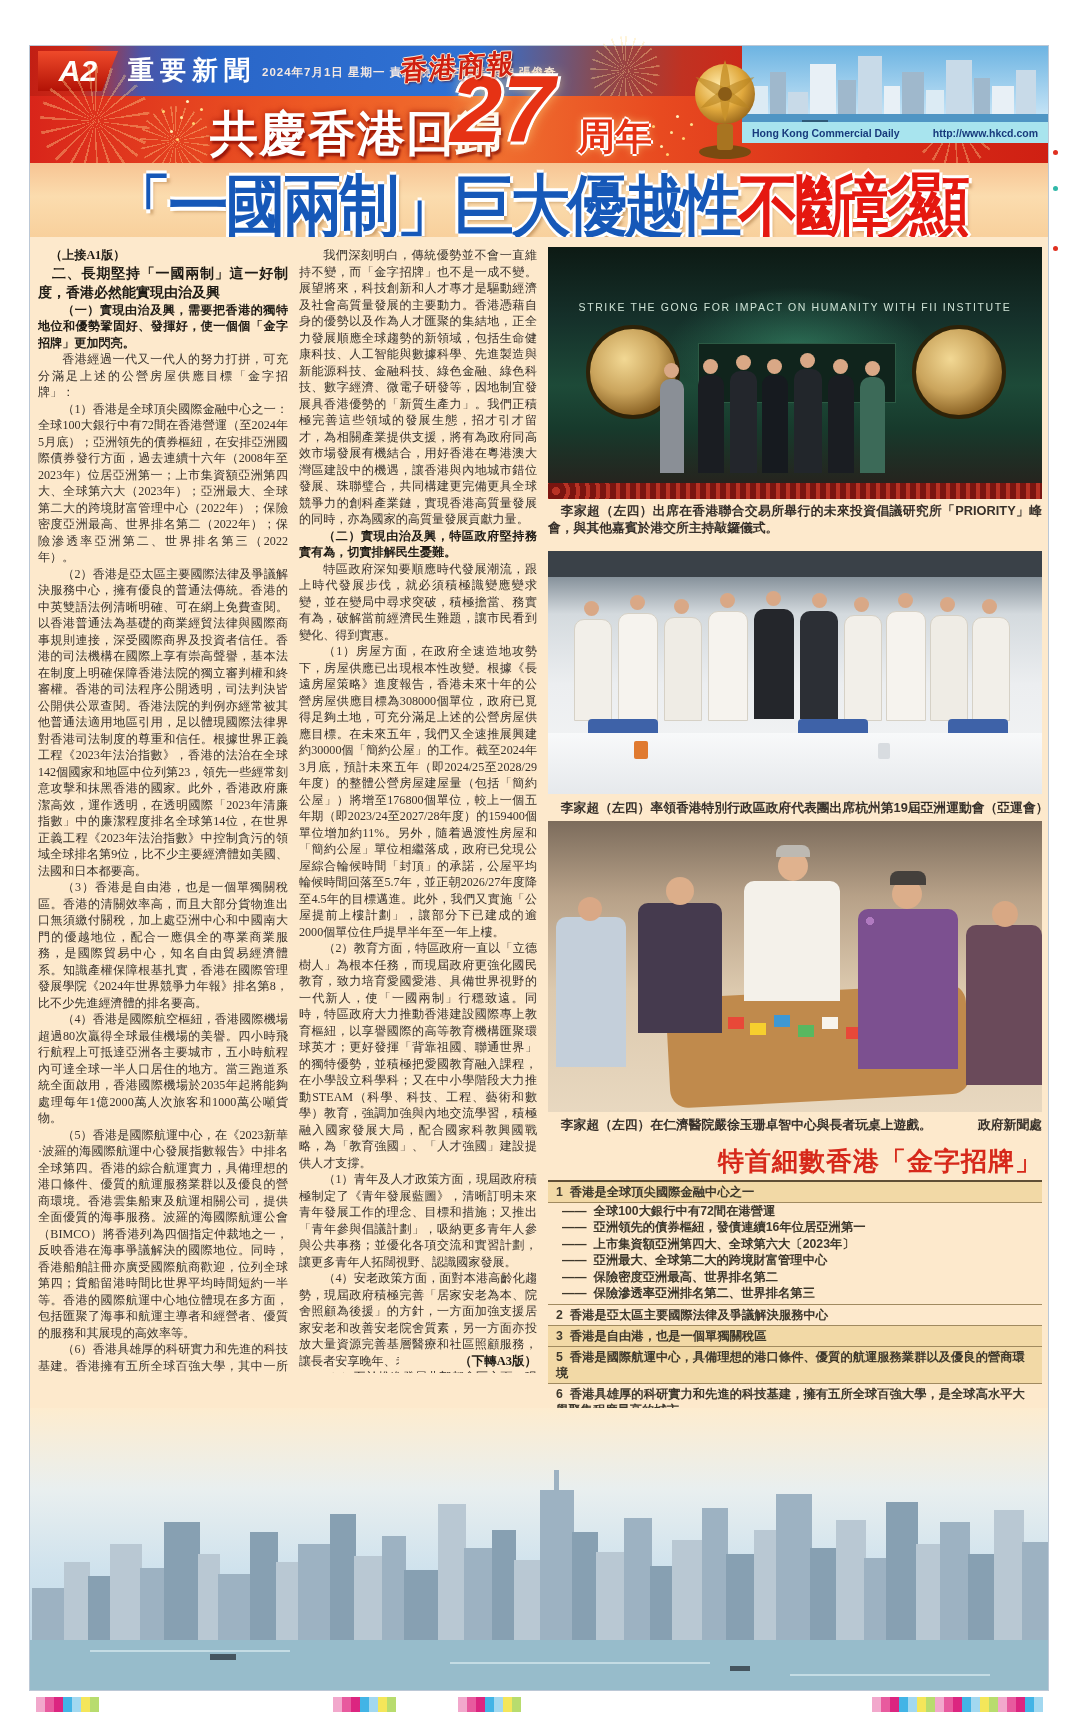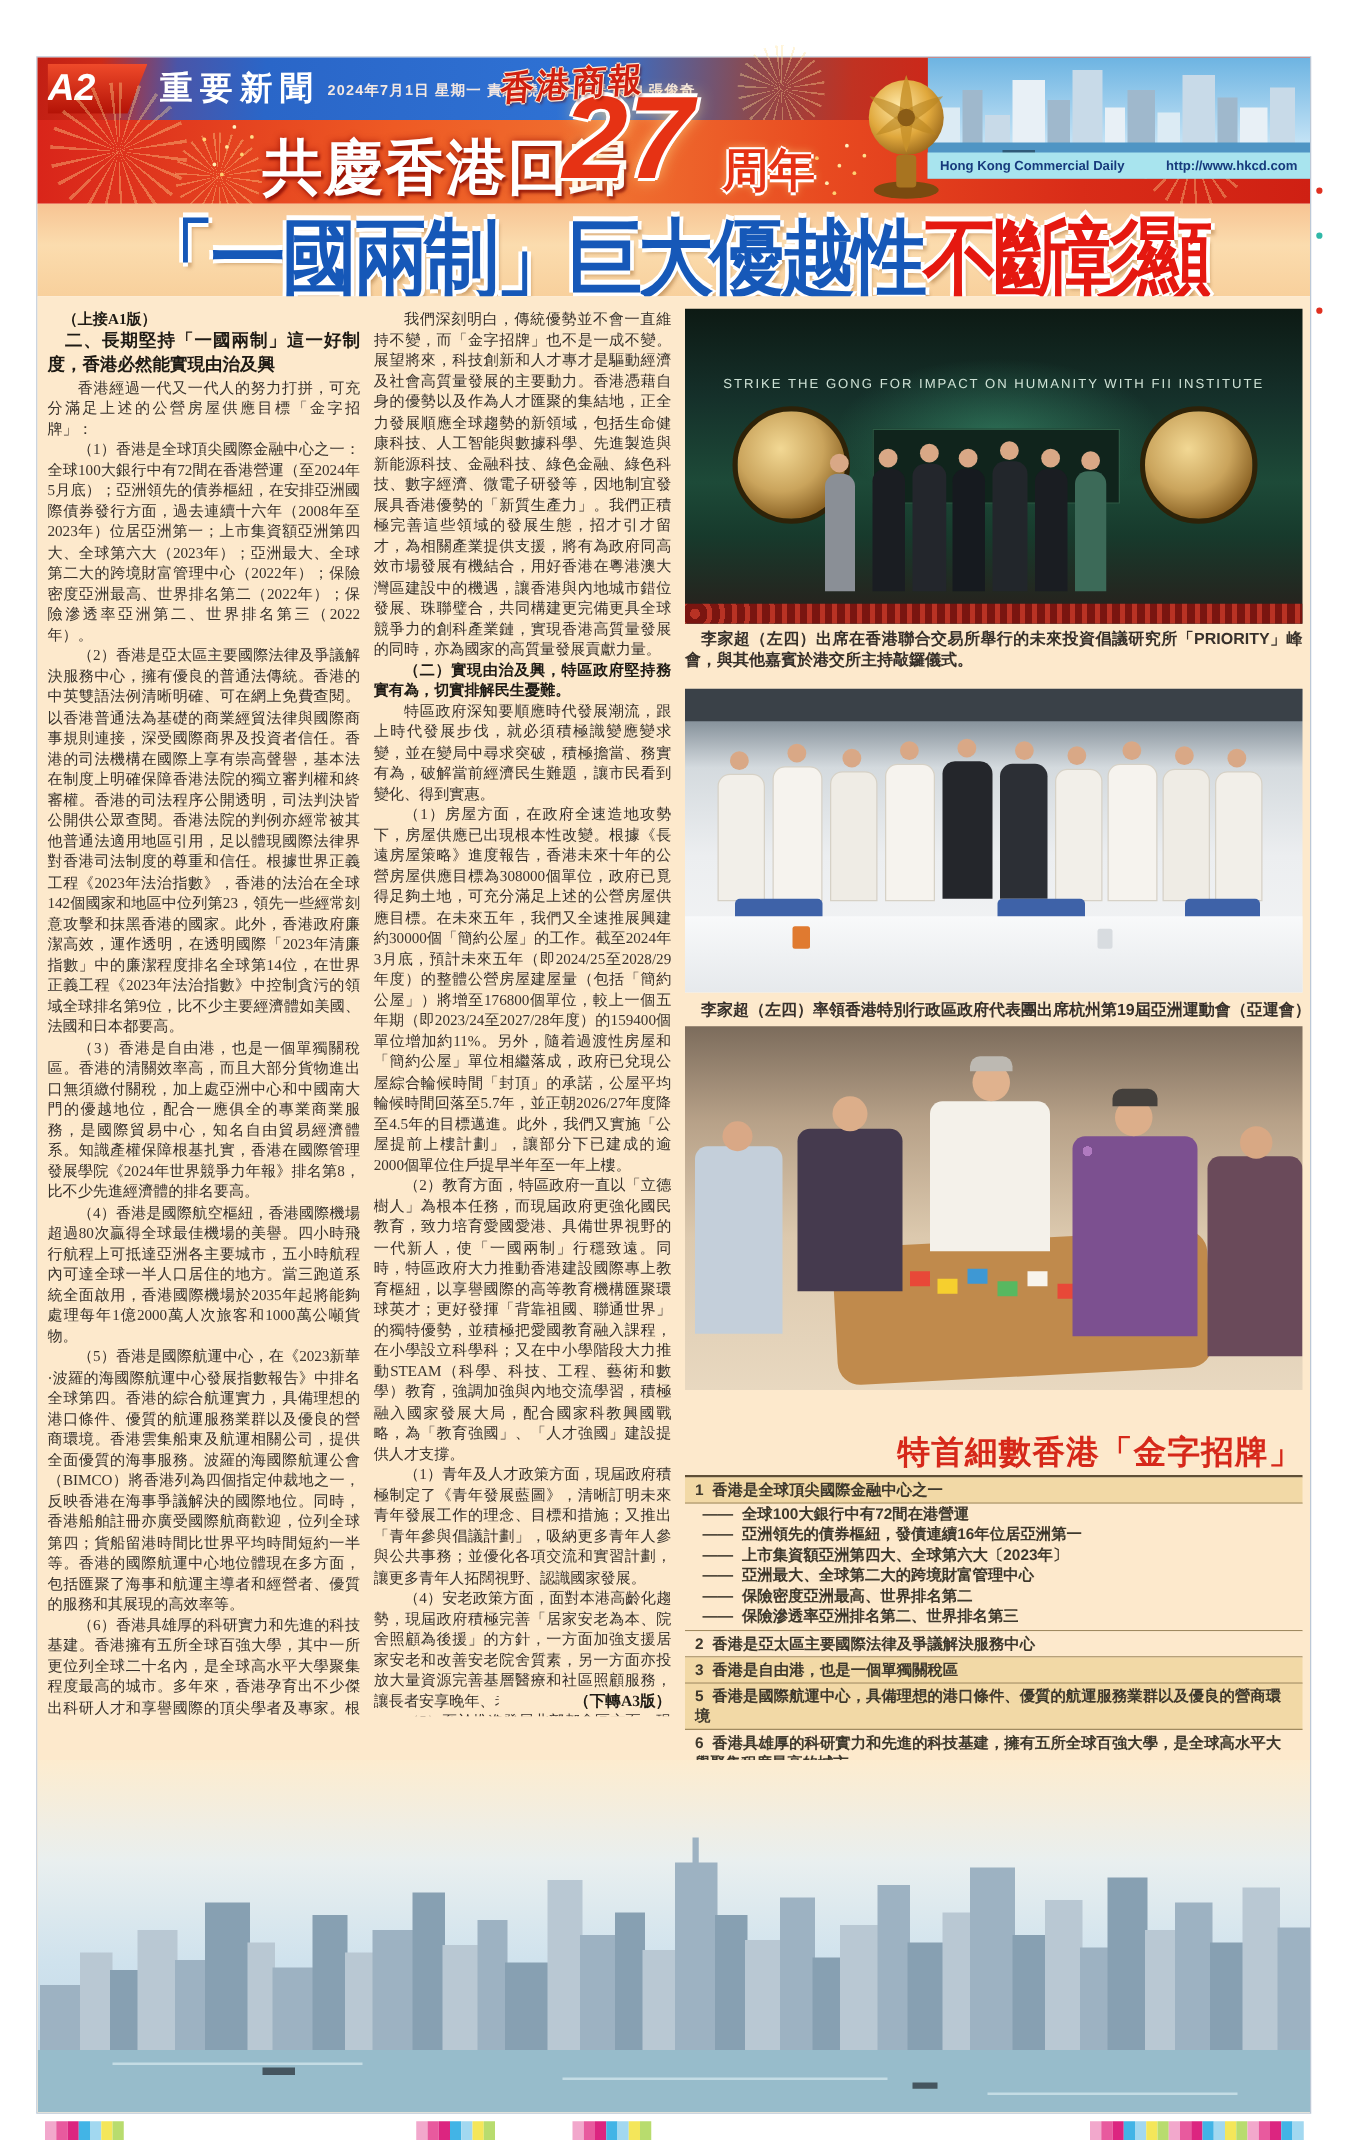--- a/index.html
+++ b/index.html
@@ -8,21 +8,21 @@
   .abs{position:absolute;}
 
   
   .frame{left:29px;top:45px;width:1020px;height:1646px;border:1px solid #bcc8d6;box-sizing:border-box;}
 
   
   .hbar{left:30px;top:46px;width:1018px;height:50px;
         background:linear-gradient(93deg,#c21f14 0%,#cc2a18 5%,#4a55a8 11%,#2a66c8 18%,#2f72d4 44%,#8a4a50 56%,#c03222 64%,#cf2517 72%,#cf2517 100%);}
   .a2{left:38px;top:51px;width:80px;height:40px;background:linear-gradient(180deg,#ef4a2a,#b31206);
       clip-path:polygon(0 0,100% 0,80% 100%,0 100%);color:#fff;font-family:"Liberation Sans","DejaVu Sans",sans-serif;
-      font-weight:bold;font-style:italic;font-size:30px;line-height:40px;text-align:left;}
+      font-weight:bold;font-style:italic;font-size:30px;line-height:40px;text-align:center;}
   .sect{left:128px;top:53px;color:#fff;font-family:"Liberation Sans","DejaVu Sans",sans-serif;
         font-weight:bold;font-size:26px;letter-spacing:6px;}
   .dateline{left:262px;top:65px;color:#f4e8e2;font-family:"Liberation Sans","DejaVu Sans",sans-serif;
         font-size:11.5px;font-weight:bold;letter-spacing:1px;white-space:nowrap;}
 
   
   .banner{left:30px;top:96px;width:1018px;height:67px;
         background:linear-gradient(90deg,#d9251a,#ee5a24 28%,#f07030 45%,#e84a20 62%,#d92c18 82%,#cf2013);}
   .fw{border-radius:50%;background:repeating-conic-gradient(rgba(255,225,150,.5) 0 3deg,rgba(255,255,255,0) 3deg 16deg);opacity:.7;}
   .spark{width:3px;height:3px;border-radius:50%;background:#ffe49a;
@@ -201,20 +201,21 @@
     <div class="abs hl">
       <span class="blue">「一國兩制」巨大優越性</span><span class="red">不斷彰顯</span>
     </div>
   </div>
 
   <div class="abs bodybg"></div>
 
   <div class="abs col col1">
       <p class="para pb pi">（上接A1版）</p>
       <p class="para pb ph">二、長期堅持「一國兩制」這一好制度，香港必然能實現由治及興</p>
+      <p class="para pb">（一）實現由治及興，需要把香港的獨特地位和優勢鞏固好、發揮好，使一個個「金字招牌」更加閃亮。</p>
       <p class="para">香港經過一代又一代人的努力打拼，可充分滿足上述的公營房屋供應目標「金字招牌」：</p>
       <p class="para">（1）香港是全球頂尖國際金融中心之一：全球100大銀行中有72間在香港營運（至2024年5月底）；亞洲領先的債券樞紐，在安排亞洲國際債券發行方面，過去連續十六年（2008年至2023年）位居亞洲第一；上市集資額亞洲第四大、全球第六大（2023年）；亞洲最大、全球第二大的跨境財富管理中心（2022年）；保險密度亞洲最高、世界排名第二（2022年）；保險滲透率亞洲第二、世界排名第三（2022年）。</p>
       <p class="para">（2）香港是亞太區主要國際法律及爭議解決服務中心，擁有優良的普通法傳統。香港的中英雙語法例清晰明確、可在網上免費查閱。以香港普通法為基礎的商業經貿法律與國際商事規則連接，深受國際商界及投資者信任。香港的司法機構在國際上享有崇高聲譽，基本法在制度上明確保障香港法院的獨立審判權和終審權。香港的司法程序公開透明，司法判決皆公開供公眾查閱。香港法院的判例亦經常被其他普通法適用地區引用，足以體現國際法律界對香港司法制度的尊重和信任。根據世界正義工程《2023年法治指數》，香港的法治在全球142個國家和地區中位列第23，領先一些經常刻意攻擊和抹黑香港的國家。此外，香港政府廉潔高效，運作透明，在透明國際「2023年清廉指數」中的廉潔程度排名全球第14位，在世界正義工程《2023年法治指數》中控制貪污的領域全球排名第9位，比不少主要經濟體如美國、法國和日本都要高。</p>
       <p class="para">（3）香港是自由港，也是一個單獨關稅區。香港的清關效率高，而且大部分貨物進出口無須繳付關稅，加上處亞洲中心和中國南大門的優越地位，配合一應俱全的專業商業服務，是國際貿易中心，知名自由貿易經濟體系。知識產權保障根基扎實，香港在國際管理發展學院《2024年世界競爭力年報》排名第8，比不少先進經濟體的排名要高。</p>
       <p class="para">（4）香港是國際航空樞紐，香港國際機場超過80次贏得全球最佳機場的美譽。四小時飛行航程上可抵達亞洲各主要城市，五小時航程內可達全球一半人口居住的地方。當三跑道系統全面啟用，香港國際機場於2035年起將能夠處理每年1億2000萬人次旅客和1000萬公噸貨物。</p>
       <p class="para">（5）香港是國際航運中心，在《2023新華·波羅的海國際航運中心發展指數報告》中排名全球第四。香港的綜合航運實力，具備理想的港口條件、優質的航運服務業群以及優良的營商環境。香港雲集船東及航運相關公司，提供全面優質的海事服務。波羅的海國際航運公會（BIMCO）將香港列為四個指定仲裁地之一，反映香港在海事爭議解決的國際地位。同時，香港船舶註冊亦廣受國際航商歡迎，位列全球第四；貨船留港時間比世界平均時間短約一半等。香港的國際航運中心地位體現在多方面，包括匯聚了海事和航運主導者和經營者、優質的服務和其展現的高效率等。</p>
       <p class="para">（6）香港具雄厚的科研實力和先進的科技基建。香港擁有五所全球百強大學，其中一所更位列全球二十名內，是全球高水平大學聚集程度最高的城市。多年來，香港孕育出不少傑出科研人才和享譽國際的頂尖學者及專家。根據《2024年全球初創生態系統報告》，香港在新興初創生態系統排名亞洲第一、全球第三。</p>
     </div>
   <div class="abs col col2">
       <p class="para">我們深刻明白，傳統優勢並不會一直維持不變，而「金字招牌」也不是一成不變。展望將來，科技創新和人才專才是驅動經濟及社會高質量發展的主要動力。香港憑藉自身的優勢以及作為人才匯聚的集結地，正全力發展順應全球趨勢的新領域，包括生命健康科技、人工智能與數據科學、先進製造與新能源科技、金融科技、綠色金融、綠色科技、數字經濟、微電子研發等，因地制宜發展具香港優勢的「新質生產力」。我們正積極完善這些領域的發展生態，招才引才留才，為相關產業提供支援，將有為政府同高效市場發展有機結合，用好香港在粵港澳大灣區建設中的機遇，讓香港與內地城市錯位發展、珠聯璧合，共同構建更完備更具全球競爭力的創科產業鏈，實現香港高質量發展的同時，亦為國家的高質量發展貢獻力量。</p>
@@ -296,20 +297,24 @@
     <div class="abs person" style="left:196px;top:60px;width:96px;height:120px;background:#f4f1ea;"></div>
     <div class="abs person" style="left:310px;top:88px;width:100px;height:160px;background:radial-gradient(circle at 12px 12px,#b07ac0 0 4px,#7c5090 4px 16px);"></div>
     <div class="abs person" style="left:418px;top:104px;width:76px;height:160px;background:#6a4a5a;"></div>
     <div class="abs head" style="left:30px;top:76px;width:24px;height:24px;"></div>
     <div class="abs head" style="left:118px;top:56px;width:28px;height:28px;background:#dcae8a;"></div>
     <div class="abs head" style="left:230px;top:30px;width:30px;height:30px;background:#e0b28e;"></div>
     <div class="abs" style="left:228px;top:24px;width:34px;height:12px;border-radius:8px 8px 0 0;background:#bdb9b2;"></div>
     <div class="abs head" style="left:344px;top:58px;width:30px;height:30px;background:#dcae8a;"></div>
     <div class="abs" style="left:342px;top:50px;width:36px;height:14px;border-radius:8px 8px 0 0;background:#44403c;"></div>
     <div class="abs head" style="left:444px;top:80px;width:26px;height:26px;background:#d8a884;"></div>
+  </div>
+  <div class="abs cap cap3">
+    <span class="t">李家超（左四）在仁濟醫院嚴徐玉珊卓智中心與長者玩桌上遊戲。</span>
+    <span class="credit">政府新聞處</span>
   </div>
 
   <div class="abs gbox">
     <div class="gtitle">特首細數香港「金字招牌」</div>
     <div class="gtable">
         <div class="brow bmain bshade"><span class="bnum">1</span><span>香港是全球頂尖國際金融中心之一</span></div>
         <div class="brow bsub"><span class="bnum">——</span><span>全球100大銀行中有72間在港營運</span></div>
         <div class="brow bsub"><span class="bnum">——</span><span>亞洲領先的債券樞紐，發債連續16年位居亞洲第一</span></div>
         <div class="brow bsub"><span class="bnum">——</span><span>上市集資額亞洲第四大、全球第六大〔2023年〕</span></div>
         <div class="brow bsub"><span class="bnum">——</span><span>亞洲最大、全球第二大的跨境財富管理中心</span></div>

